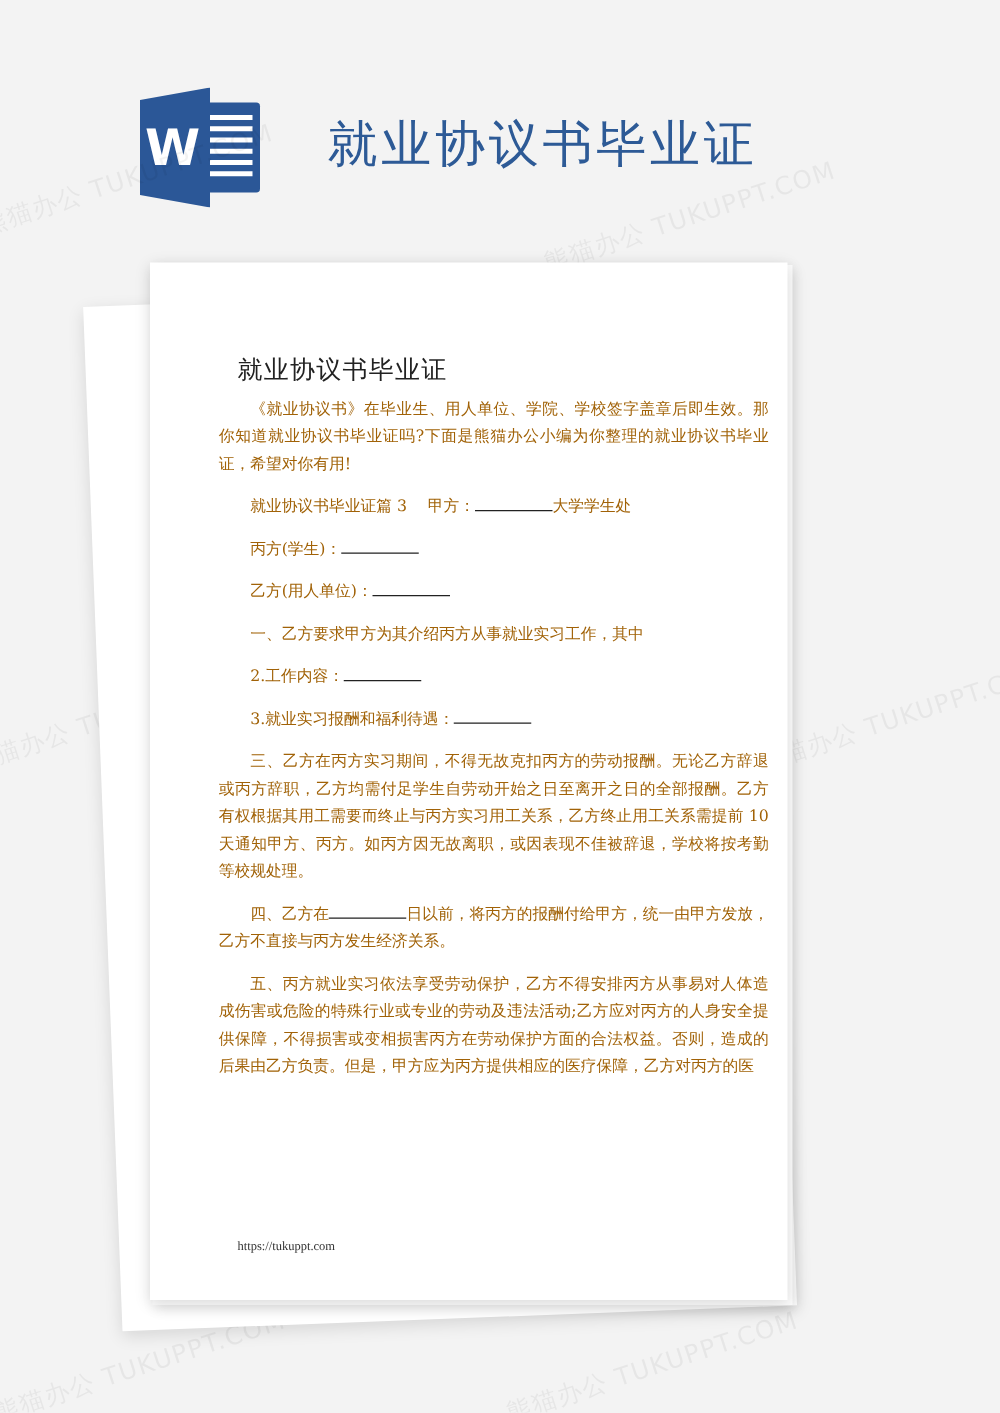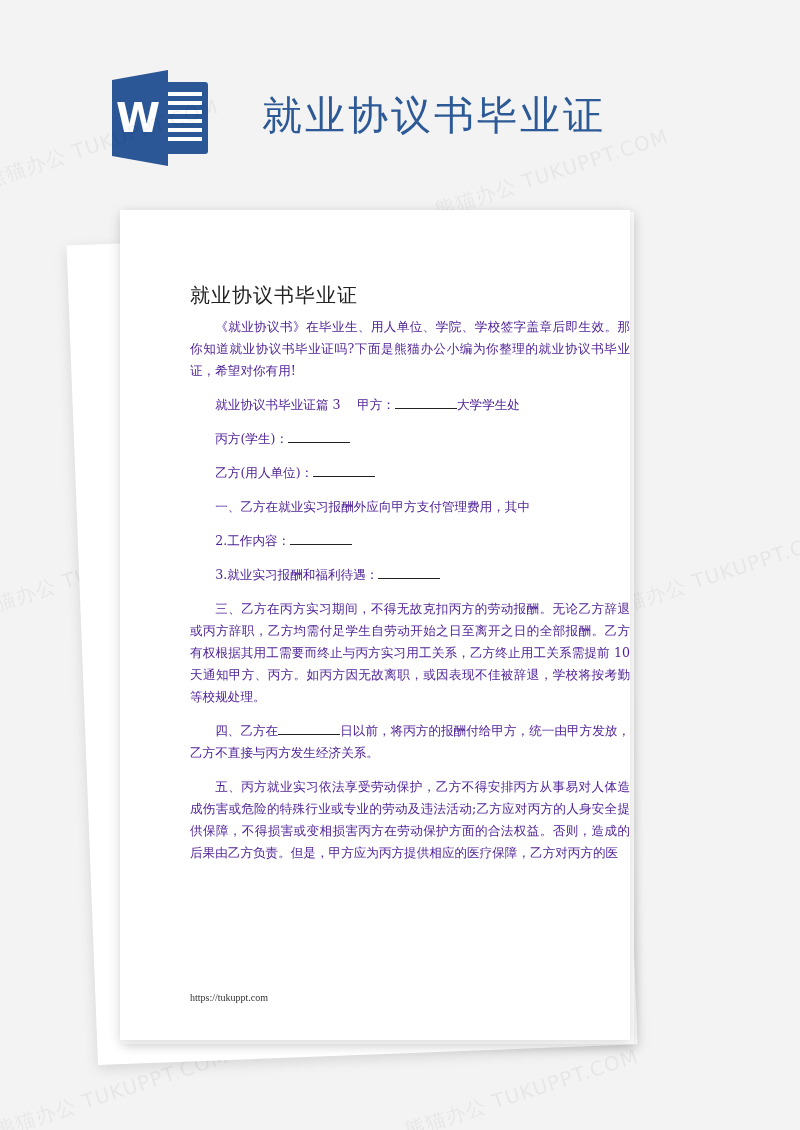--- a/index.html
+++ b/index.html
@@ -29,22 +29,22 @@
     background: #fdfdfd; box-shadow: 2px 3px 10px rgba(0,0,0,0.10);
   }
   .paper {
     position: absolute; left: 120px; top: 210px; width: 510px; height: 830px;
     background: #fff; box-shadow: 0 3px 12px rgba(0,0,0,0.14);
   }
   .doc-title {
     position: absolute; left: 70px; top: 72px; font-size: 20px; color: #222; letter-spacing: 1px;
   }
   .body-text {
-    position: absolute; left: 70px; top: 106px; width: 440px;
-    font-size: 12.6px; color: #4c1d95; line-height: 22px;
+    position: absolute; left: 55px; top: 106px; width: 440px;
+    font-size: 12.6px; color: #a16207; line-height: 22px;
   }
   .body-text p { margin: 0 0 6px 0; text-align: justify; text-indent: 2em; }
   .body-text p.gap { margin-bottom: 12px; }
   .blank { display: inline-block; border-bottom: 1.3px solid #222; width: 62px; height: 14px; vertical-align: baseline; }
   .footer-url {
     position: absolute; left: 70px; top: 782px;
     font-family: Liberation Serif, serif; font-size: 10px; color: #333;
   }
 </style>
 </head>
@@ -83,21 +83,21 @@
   <div class="body-text">
     <p class="gap">《就业协议书》在毕业生、用人单位、学院、学校签字盖章后即生效。那你知道就业协议书毕业证吗?下面是熊猫办公小编为你整理的就业协议书毕业证，希望对你有用!</p>
 
     <p class="gap"><span>就业协议书毕业证篇 3　 甲方：</span><span class="blank"></span><span>大学学生处</span></p>
 
     <p class="gap"><span>丙方(学生)：</span><span class="blank"></span></p>
 
     <p class="gap"><span>乙方(用人单位)：</span><span class="blank"></span></p>
 
 
-    <p class="gap">一、乙方在就业实习报酬外应向甲方支付管理费用，其中</p>
+    <p class="gap">一、乙方要求甲方为其介绍丙方从事就业实习工作，其中</p>
 
     <p class="gap"><span>2.工作内容：</span><span class="blank"></span></p>
 
 
     <p class="gap"><span>3.就业实习报酬和福利待遇：</span><span class="blank"></span></p>
 
 
     <p class="gap">三、乙方在丙方实习期间，不得无故克扣丙方的劳动报酬。无论乙方辞退或丙方辞职，乙方均需付足学生自劳动开始之日至离开之日的全部报酬。乙方有权根据其用工需要而终止与丙方实习用工关系，乙方终止用工关系需提前 10 天通知甲方、丙方。如丙方因无故离职，或因表现不佳被辞退，学校将按考勤等校规处理。</p>
 
     <p class="gap"><span>四、乙方在</span><span class="blank"></span><span>日以前，将丙方的报酬付给甲方，统一由甲方发放，乙方不直接与丙方发生经济关系。</span></p>

